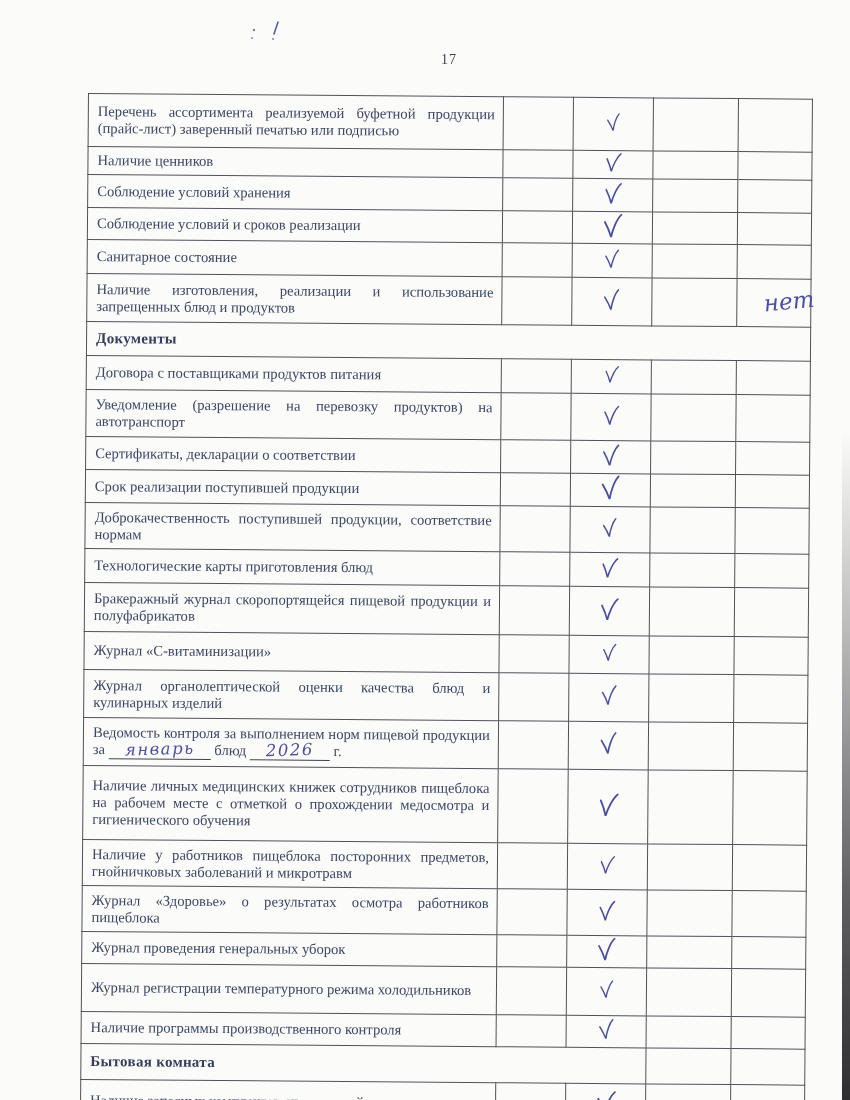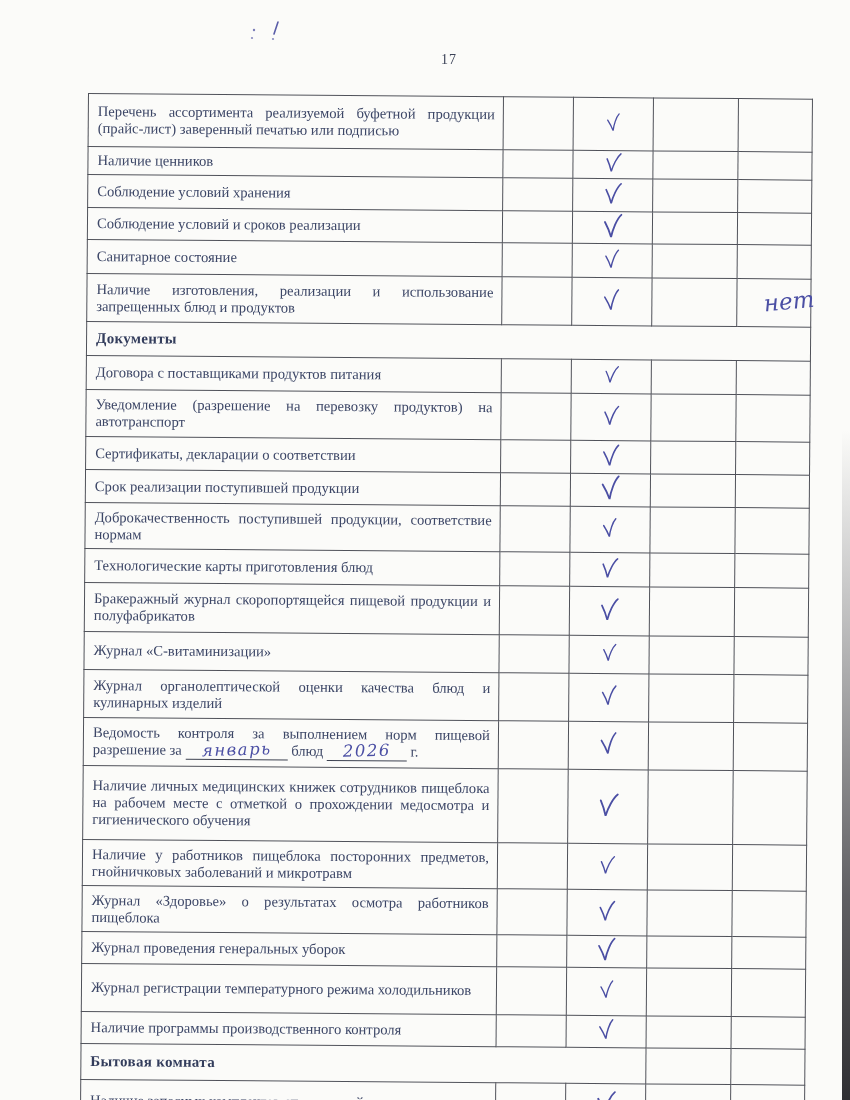--- a/index.html
+++ b/index.html
@@ -218,21 +218,21 @@
         <tr style="height: 48px;">
           <td class="txt">Журнал органолептической оценки качества блюд и кулинарных изделий</td>
           <td></td>
           <td class="check-cell"><svg width="18" height="21" viewBox="0 0 18 21" class="checkmark" style="transform: rotate(-2deg);">
               <path d="M2.4 7.2 C3.7 9.6 6.2 15 7.5 19.4 C8.7 13.4 12.2 4.4 15.8 1.2" fill="none" stroke="var(--ink)" stroke-width="1.5" stroke-linecap="round"></path>
             </svg></td>
           <td></td>
           <td></td>
         </tr>
         <tr style="height: 48px;">
-          <td class="txt"><span>Ведомость контроля за выполнением норм пищевой разрешение за</span> <span class="blank"><span class="hw">январь</span></span> <span>блюд</span> <span class="blank year"><span class="hw">2026</span></span> <span>г.</span></td>
+          <td class="txt"><span>Ведомость контроля за выполнением норм пищевой продукции за</span> <span class="blank"><span class="hw">январь</span></span> <span>блюд</span> <span class="blank year"><span class="hw">2026</span></span> <span>г.</span></td>
           <td></td>
           <td class="check-cell"><svg width="20" height="23" viewBox="0 0 18 21" class="checkmark" style="transform: rotate(-4deg);">
               <path d="M2.4 7.2 C3.7 9.6 6.2 15 7.5 19.4 C8.7 13.4 12.2 4.4 15.8 1.2" fill="none" stroke="var(--ink)" stroke-width="1.5" stroke-linecap="round"></path>
             </svg></td>
           <td></td>
           <td></td>
         </tr>
         <tr style="height: 74px;">
           <td class="txt">Наличие личных медицинских книжек сотрудников пищеблока на рабочем месте с отметкой о прохождении медосмотра и  гигиенического обучения</td>
           <td></td>

